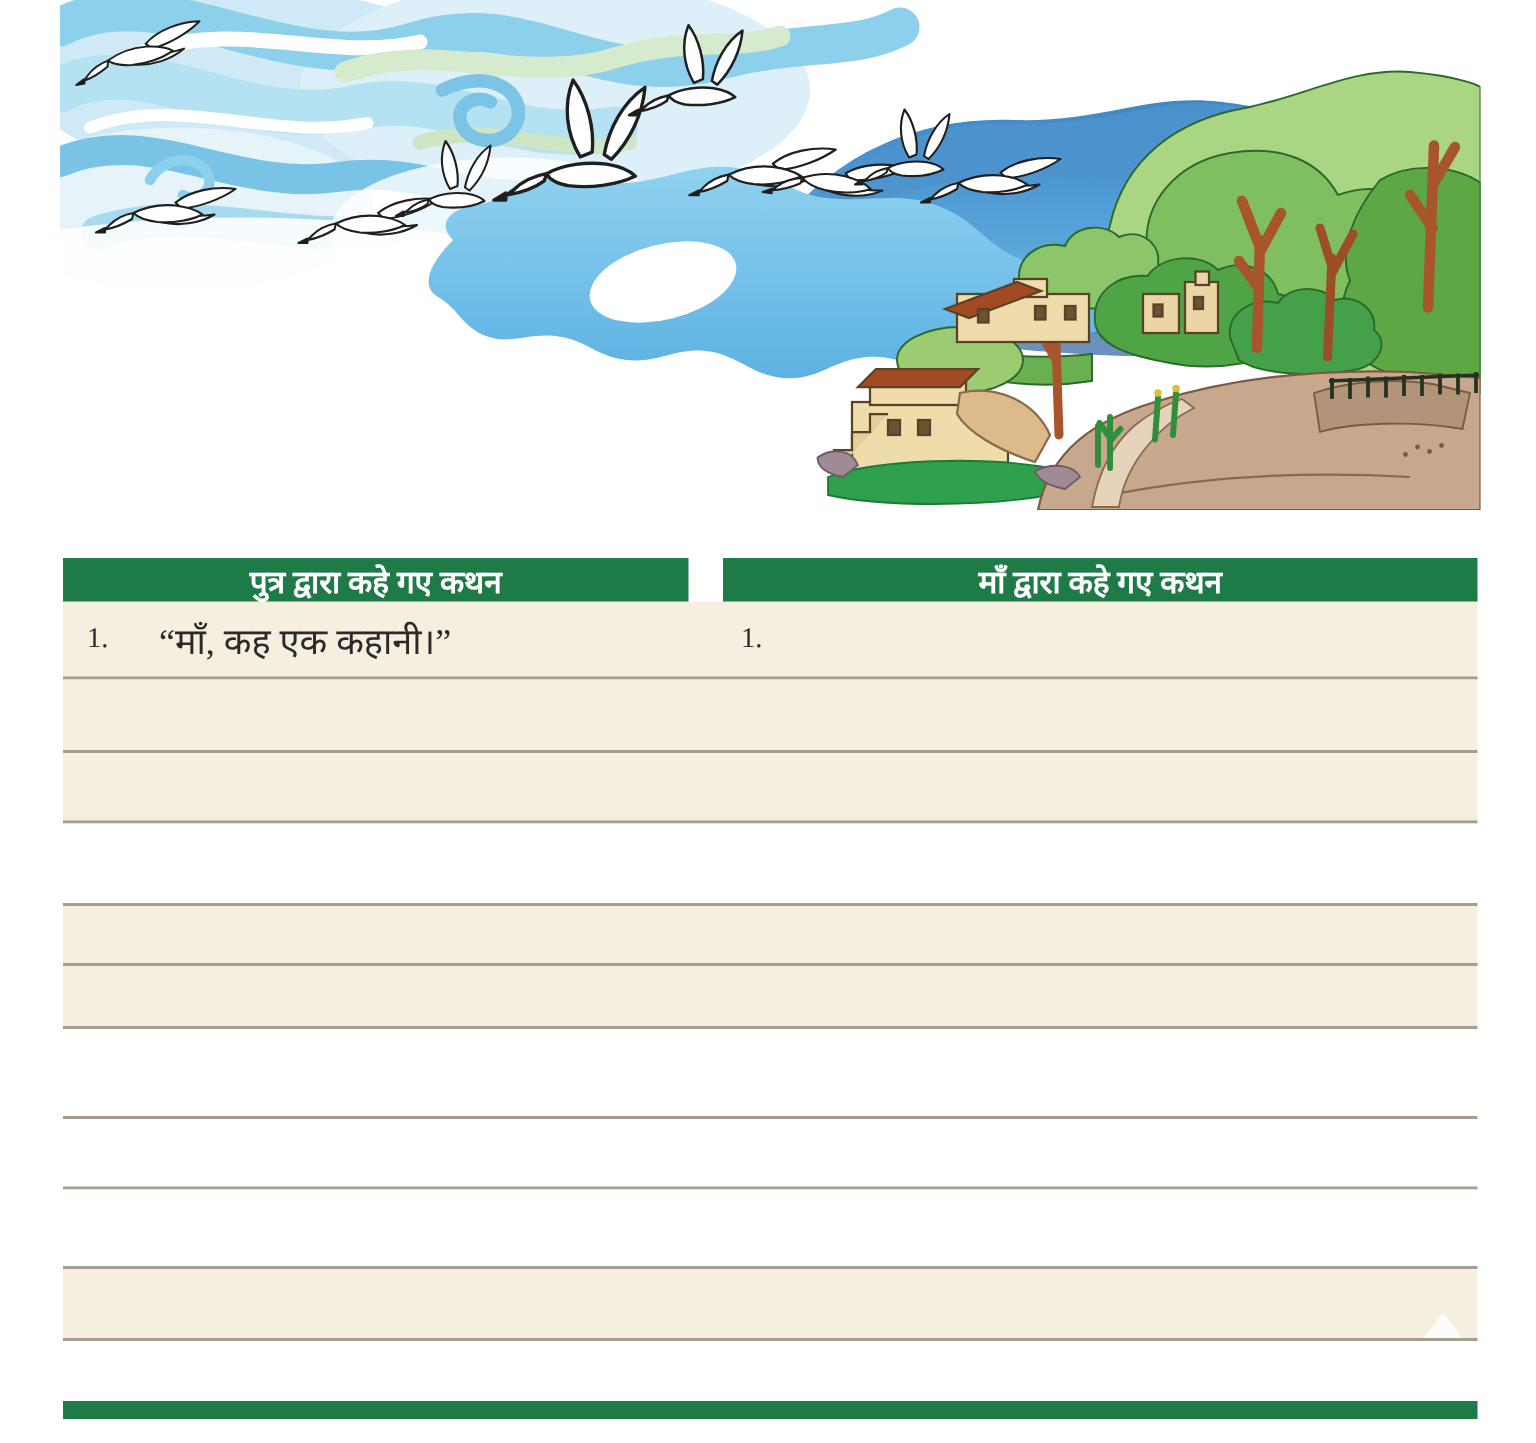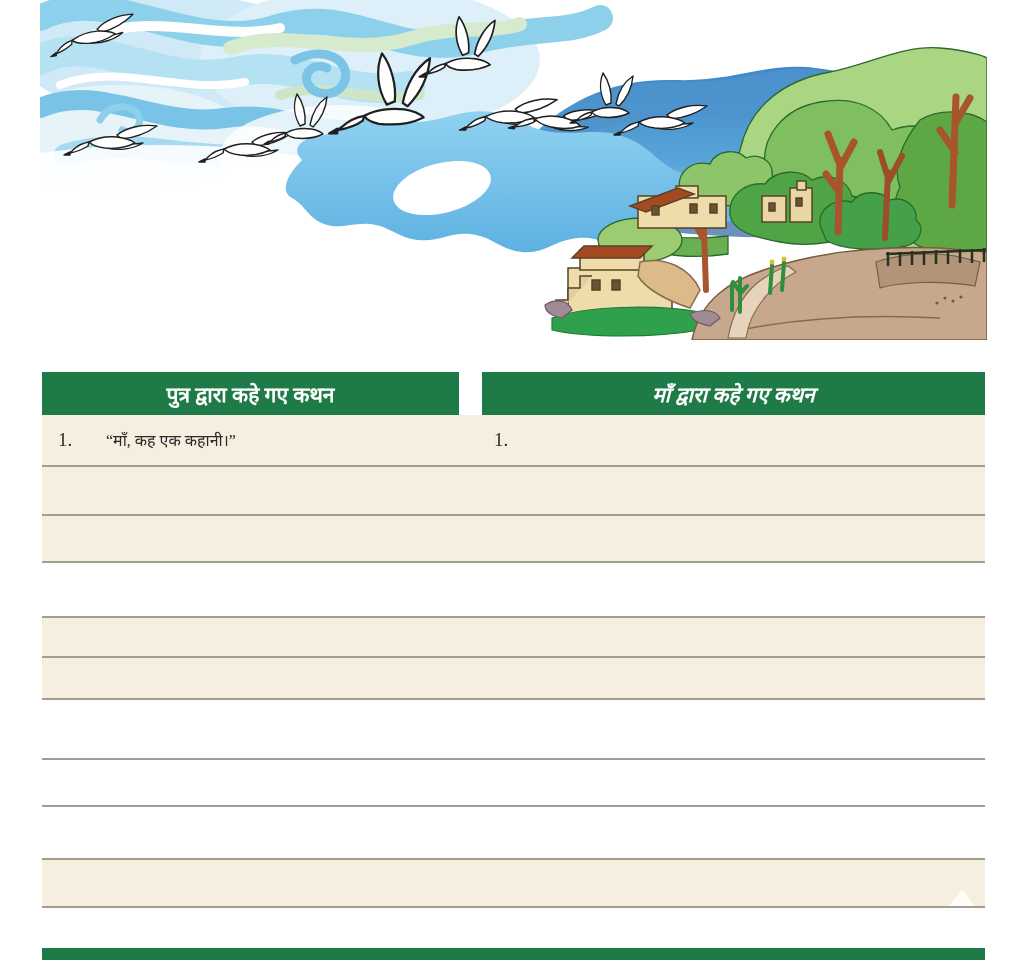--- a/index.html
+++ b/index.html
@@ -1,37 +1,37 @@
 <!DOCTYPE html>
 <html><head>
 <meta charset="utf-8">
 <style>
   html,body{margin:0;padding:0;background:#ffffff;}
   .page{position:relative;width:1024px;height:962px;background:#ffffff;overflow:hidden;
         font-family:"Liberation Serif","DejaVu Serif",serif;}
   .illustration{position:absolute;left:40px;top:0;width:947px;height:340px;}
   .ws{position:absolute;left:42px;top:372px;width:943px;}
-  .hdrs{display:flex;gap:23px;height:43px;}
+  .hdrs{display:flex;gap:23px;height:29px;}
   .hdr{background:#1e7a46;color:#ffffff;display:flex;align-items:center;justify-content:center;
        font-weight:bold;font-size:21px;font-family:"Liberation Serif","DejaVu Serif",serif;}
   .hdr.left{width:417px;flex:0 0 417px;}
-  .hdr.right{flex:1;font-style:italic;}
+  .hdr.right{flex:1;}
   .row{box-sizing:border-box;width:100%;}
   .cream{background:#f6efdf;}
   .white{background:#ffffff;}
   .bb{border-bottom:2px solid #a49e90;}
   .bt{border-top:2px solid #a49e90;}
   .h52{height:52px;} .h49{height:49px;} .h47{height:47px;} .h42{height:42px;}
   .h50{height:50px;} .h53{height:53px;} .h58{height:58px;} .h51{height:51px;} .h40{height:40px;}
   .row-content{display:flex;height:100%;}
   .cell{display:flex;align-items:center;color:#2a2a2a;}
   .cell.left{width:429px;flex:0 0 429px;padding-left:16px;box-sizing:border-box;}
   .cell.right{flex:1;padding-left:23px;box-sizing:border-box;}
   .num{display:inline-block;width:30px;margin-right:18px;font-size:19px;}
-  .txt{font-size:16px;}
+  .txt{font-size:24px;}
   .greenbar{height:12px;background:#1e7a46;}
   .rowD{position:relative;}
   .tri{position:absolute;right:10px;bottom:0;width:0;height:0;
        border-left:13px solid transparent;border-right:13px solid transparent;
        border-bottom:17px solid rgba(255,255,255,0.8);}
 </style>
 </head>
 <body>
 
 <div class="page">

